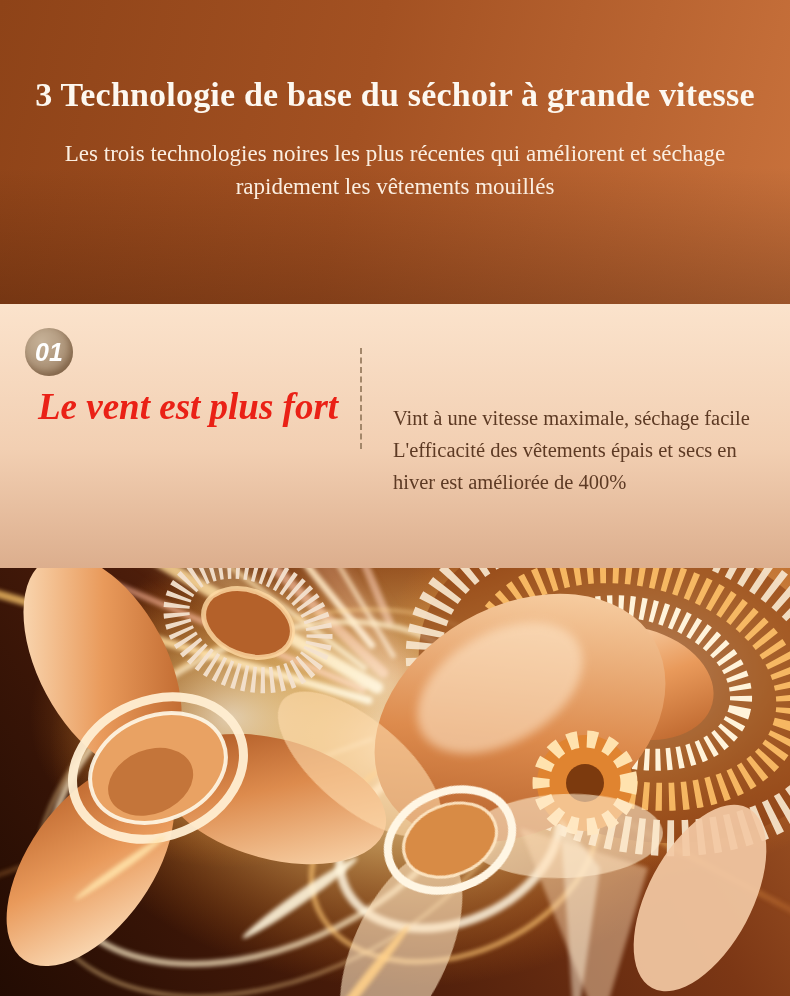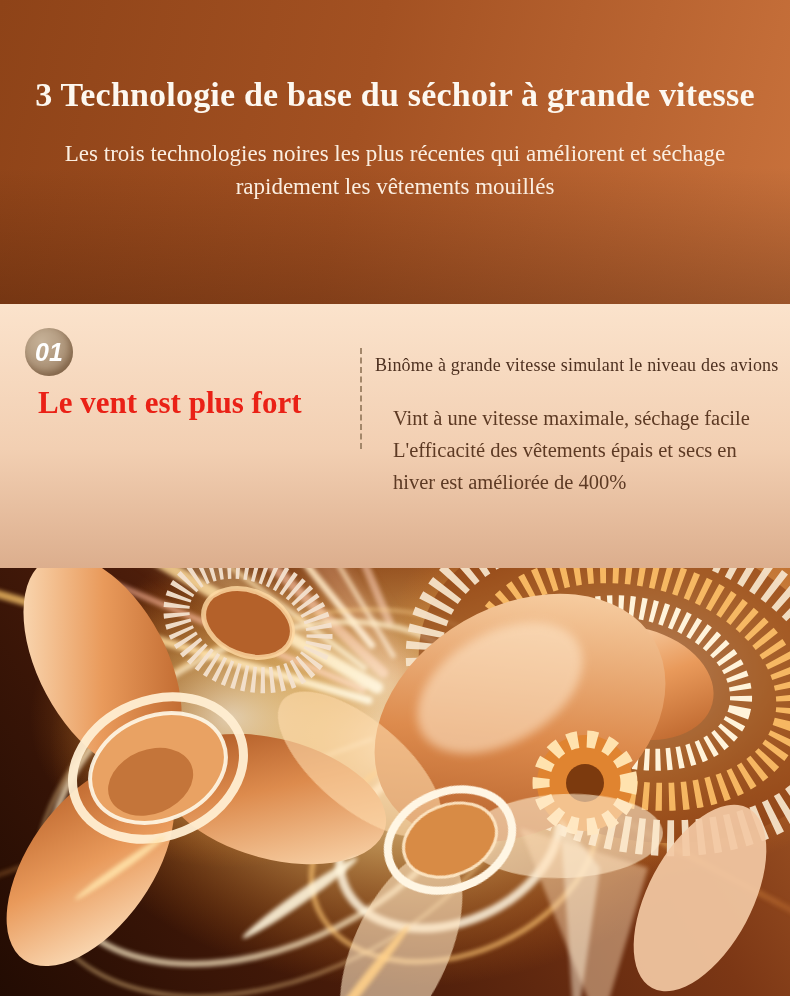--- a/index.html
+++ b/index.html
@@ -35,21 +35,21 @@
     position:absolute; left:25px; top:24px; width:48px; height:48px;
     border-radius:50%;
     background:radial-gradient(circle at 35% 28%, #c6b197, #9a7e62);
     box-shadow:inset -3px -4px 7px rgba(90,58,28,0.45);
     color:#ffffff; font-family:"Liberation Sans","DejaVu Sans",sans-serif;
     font-style:italic; font-weight:bold; font-size:25px;
     display:flex; align-items:center; justify-content:center;
   }
   .feature-title {
     position:absolute; left:38px; top:81px; margin:0;
-    font-size:31px; font-weight:bold; color:#ea2116;
+    font-size:37px; font-weight:bold; color:#ea2116;font-style:italic;
   }
   .divider {
     position:absolute; left:360px; top:44px; height:101px; width:0;
     border-left:2px dashed #a3876a;
   }
   .feature-lead {
     position:absolute; left:375px; top:51px; margin:0;
     font-size:18px; color:#4e3120; letter-spacing:0.2px;
   }
   .feature-body {
@@ -73,21 +73,20 @@
   <header class="hero">
     <h1 class="hero-title">3 Technologie de base du séchoir à grande vitesse</h1>
     <p class="hero-subtitle">Les trois technologies noires les plus récentes qui améliorent et séchage
 rapidement les vêtements mouillés</p>
   </header>
 
   <section class="feature">
     <div class="badge">01</div>
     <h2 class="feature-title">Le vent est plus fort</h2>
     <div class="divider"></div>
-    <p class="feature-lead">Binôme à grande vitesse simulant le niveau des avions</p>
     <p class="feature-body">Vint à une vitesse maximale, séchage facile
 L'efficacité des vêtements épais et secs en
 hiver est améliorée de 400%</p>
   </section>
 
   <div class="art">
     <svg width="790" height="479" viewBox="0 0 790 479">
       <defs>
         <linearGradient id="bg" x1="0" y1="479" x2="790" y2="0" gradientUnits="userSpaceOnUse">
           <stop offset="0" stop-color="#1f0a02"></stop>

